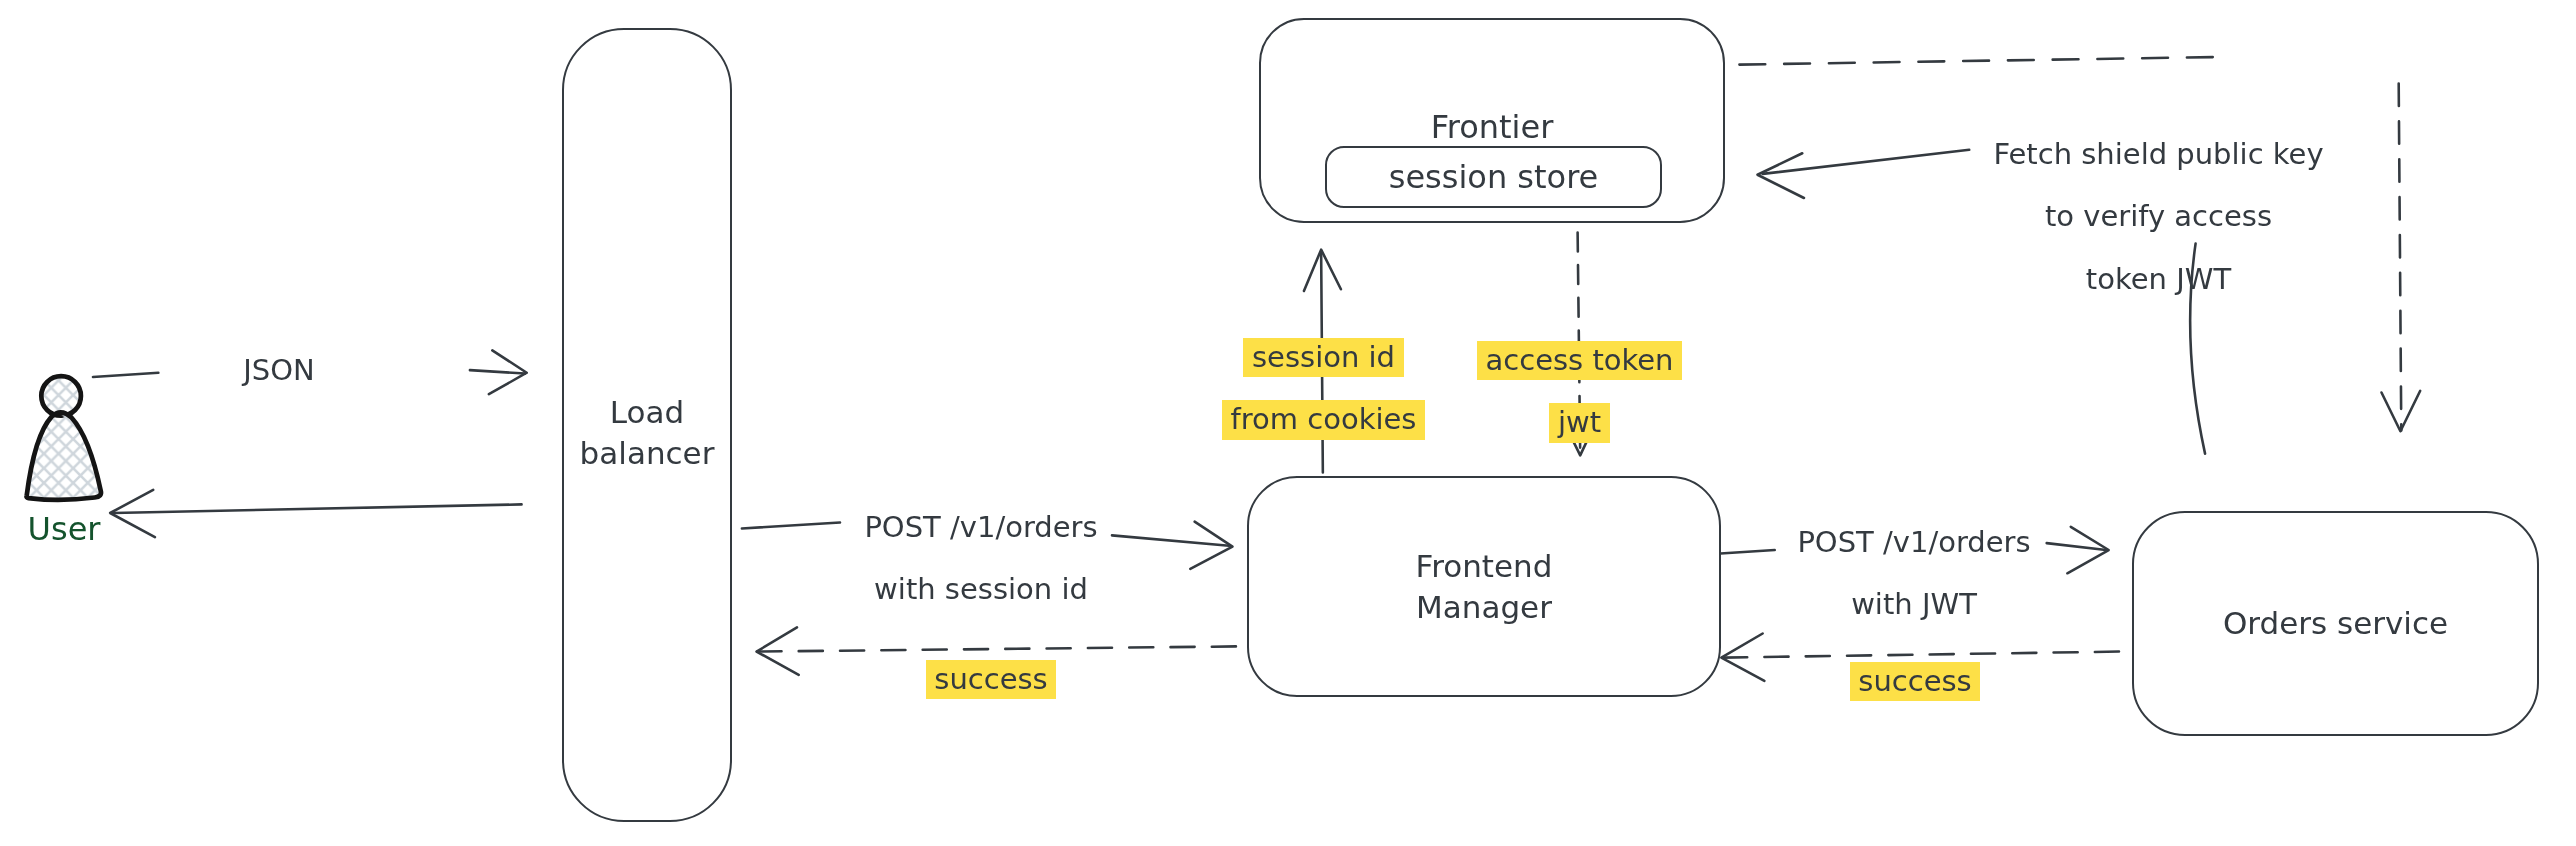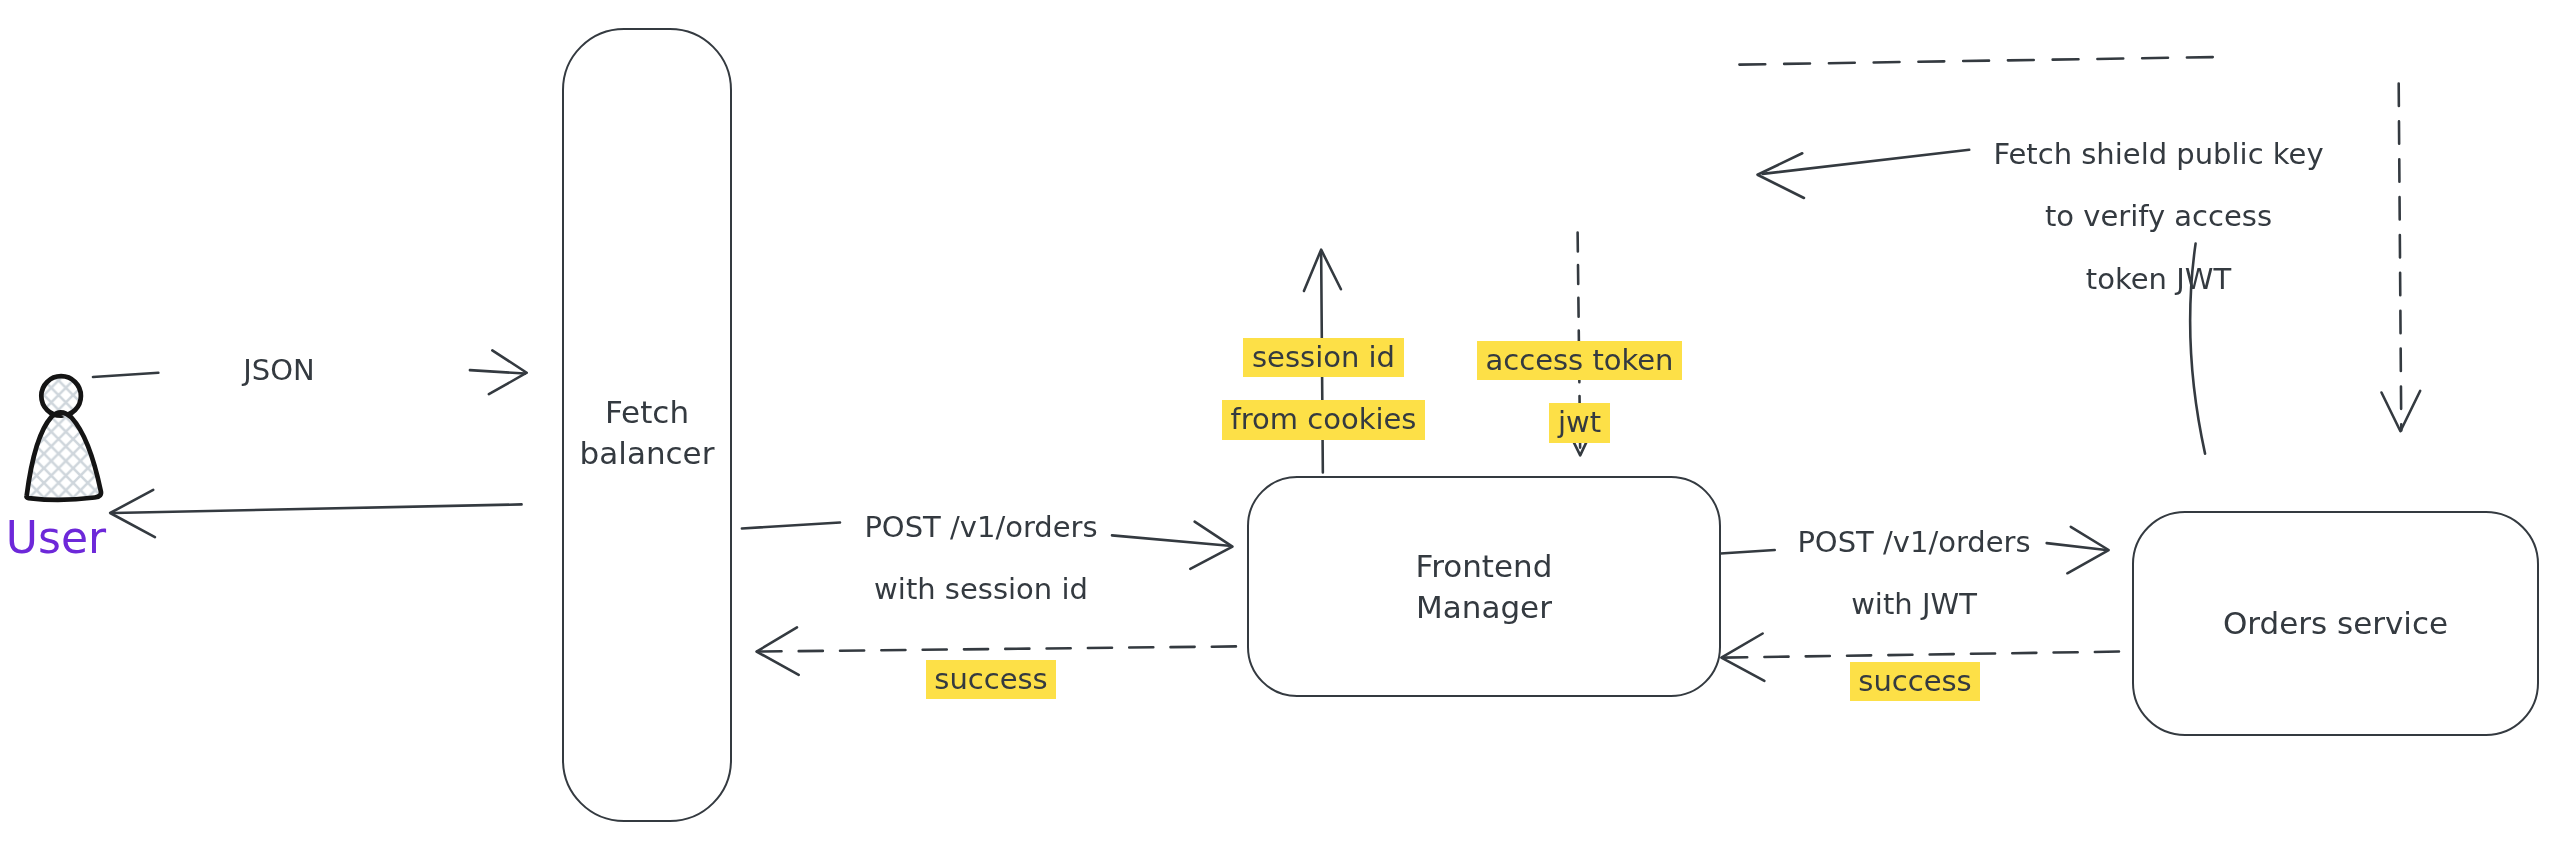--- a/index.html
+++ b/index.html
@@ -20,21 +20,21 @@
   .node-orders{left:2132px; top:463px; width:407px; height:225px; border-radius:53px;margin-top:48px;}
   .frontier-title{position:absolute; left:0; top:86px; width:100%; text-align:center; font-size:32px;}
   .store-box{
     position:absolute; left:64px; top:126px; width:337px; height:62px;
     border:2.6px solid #343a40; border-radius:19px; box-sizing:border-box;
     display:flex; align-items:center; justify-content:center; font-size:32px;
   }
   .lbl{position:absolute; text-align:center; font-size:29px; line-height:1.36; color:#343a40; white-space:nowrap;}
   .lbl .ln{display:inline-block;margin-top:23px;}
   .lbl.masked .ln{background:#fde047; padding:0 8.6px;}
-  .lbl-user{left:0; top:508px; width:112px; font-size:44px; color:#6d28d9;}
+  .lbl-user{left:8px; top:508px; width:112px; font-size:32px; color:#14532d;}
   .lbl-user-lb{left:120px; top:328px; width:318px;}
   .lbl-lb-fm{left:826px; top:485px; width:310px;}
   .lbl-session{left:1186px; top:315px; width:275px;}
   .lbl-token{left:1442px; top:318px; width:275px;}
   .lbl-fm-orders{left:1759px; top:500px; width:310px;}
   .lbl-success-l{left:909px; top:637px; width:164px;}
   .lbl-success-r{left:1833px; top:639px; width:164px;}
   .lbl-jwks{left:2234px; top:31px; width:336px; font-size:34px;}
   .lbl-fetch{left:1967px; top:112px; width:383px;}
 </style>
@@ -107,24 +107,30 @@
 
     <g>
       <path d="M2288,174 L2048,202"></path>
       <path d="M2094,178 L2042,203 L2096,230"></path>
     </g>
 
     <path d="M2551,283 C2540,360 2544,445 2562,527"></path>
   </svg>
 
   <div class="node node-lb">
-    <div>Fetch</div>
+    <div>Load</div>
     <div>balancer</div>
   </div>
 
+  <div class="node node-frontier">
+    <div class="frontier-title">Frontier</div>
+    <div class="store-box">
+      <span>session store</span>
+    </div>
+  </div>
 
   <div class="node node-fm">
     <div>Frontend</div>
     <div>Manager</div>
   </div>
 
   <div class="node node-orders">
     <div>Orders service</div>
   </div>
 

